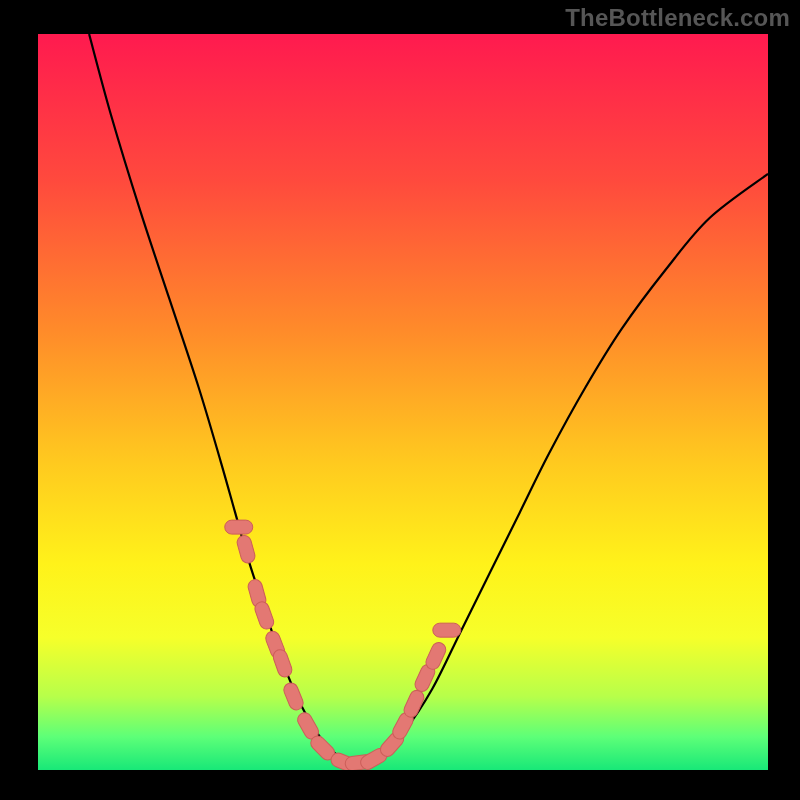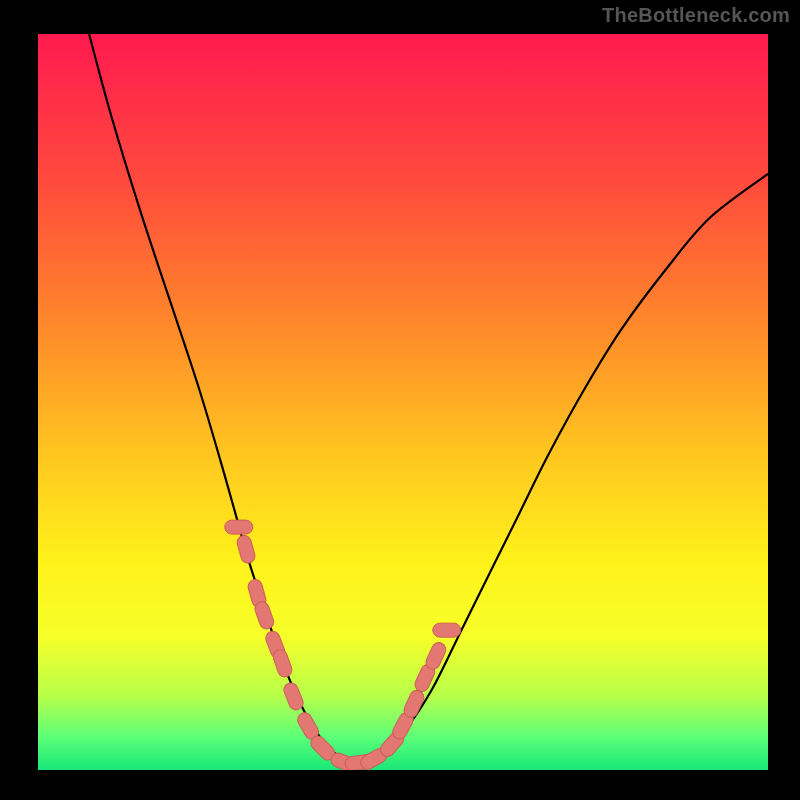--- a/index.html
+++ b/index.html
@@ -14,21 +14,21 @@
     position: relative;
     width: 800px;
     height: 800px;
     background: #000;
   }
   .watermark {
     position: absolute;
     top: 4px;
     right: 10px;
     font-family: Arial, Helvetica, sans-serif;
-    font-size: 20px;
+    font-size: 24px;
     font-weight: 600;
     color: #565656;
     letter-spacing: 0.2px;
   }
   svg {
     display: block;
   }
 </style>
 </head>
 <body>

